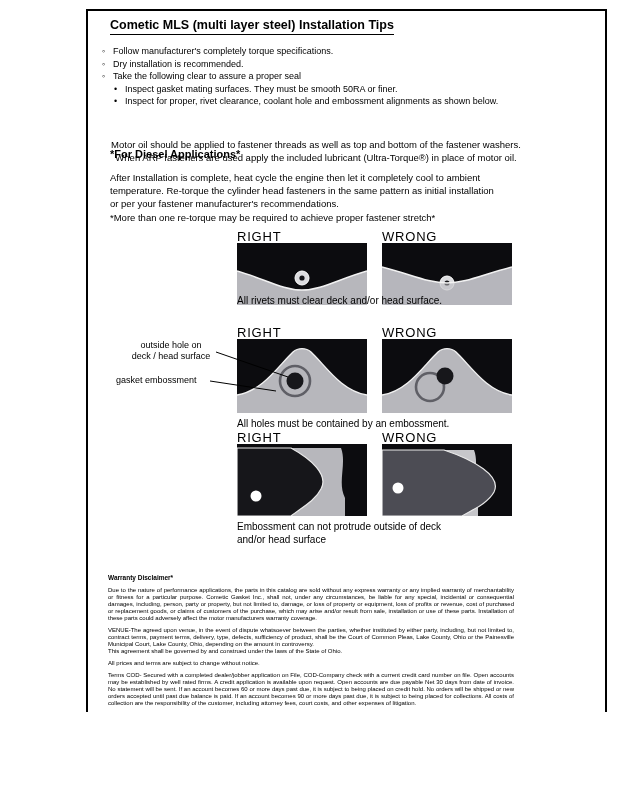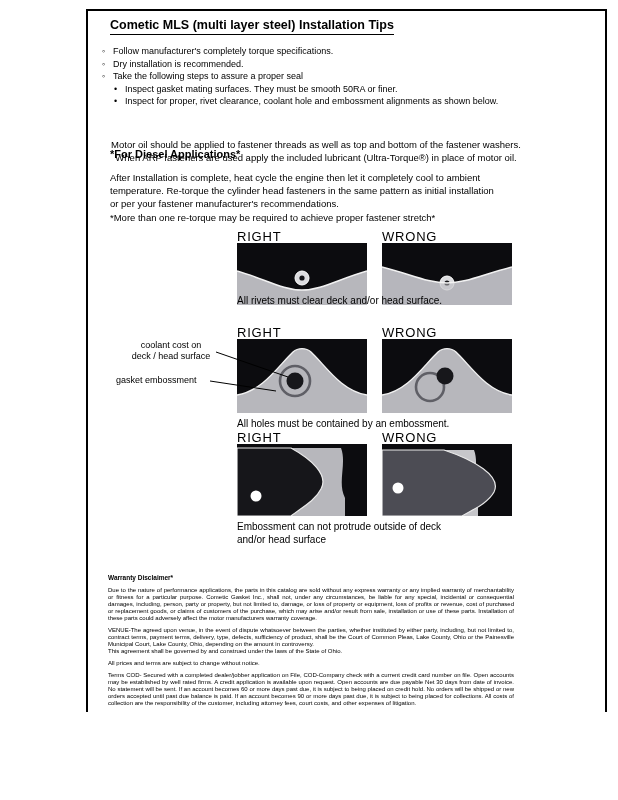--- a/index.html
+++ b/index.html
@@ -75,21 +75,21 @@
     <div class="b-row">
       <span class="b-marker">◦</span>
       <span>Follow manufacturer's completely torque specifications.</span>
     </div>
     <div class="b-row">
       <span class="b-marker">◦</span>
       <span>Dry installation is recommended.</span>
     </div>
     <div class="b-row">
       <span class="b-marker">◦</span>
-      <span>Take the following steps to assure a proper seal</span>
+      <span>Take the following clear to assure a proper seal</span>
     </div>
     <div class="b-row sub">
       <span class="b-marker">•</span>
       <span>Inspect gasket mating surfaces.  They must be smooth 50RA or finer.</span>
     </div>
     <div class="b-row sub">
       <span class="b-marker">•</span>
       <span>Inspect for proper, rivet clearance, coolant hole and embossment alignments as shown below.</span>
     </div>
   </div>
@@ -123,21 +123,21 @@
       <path d="M0,62 L0,24 C28,31 46,40 65,40 C84,40 102,31 130,24 L130,62 Z" fill="#b7b7bc" fill-opacity="0.55"></path>
       <path d="M0,24 C28,31 46,40 65,40 C84,40 102,31 130,24" fill="none" stroke="#f2f2f2" stroke-width="1.6"></path>
     </svg>
   </div>
   <div class="abs caption cap1">All rivets must clear deck and/or head surface.</div>
 
   <div class="abs fig-label lbl-r2a">RIGHT</div>
   <div class="abs fig-label lbl-r2b">WRONG</div>
 
   <div class="abs ann ann-coolant">
-    <div>coolant cost on</div>
+    <div>outside hole on</div>
     <div>deck / head surface</div>
   </div>
   <div class="abs ann ann-emboss">gasket embossment</div>
 
   <div class="abs panel pan-r2a">
     <svg viewBox="0 0 130 74" width="130" height="74">
       <rect width="130" height="74" fill="#0c0c0f"></rect>
       <path d="M0,74 L0,56 C26,52 42,26 56,13 C61,8.5 69,8.5 74,13 C88,26 104,52 130,56 L130,74 Z" fill="#b7b7bc"></path>
       <path d="M0,56 C26,52 42,26 56,13 C61,8.5 69,8.5 74,13 C88,26 104,52 130,56" fill="none" stroke="#f2f2f2" stroke-width="1.4"></path>
       <circle cx="58" cy="42" r="15" fill="none" stroke="#5f5f66" stroke-width="2.6"></circle>

